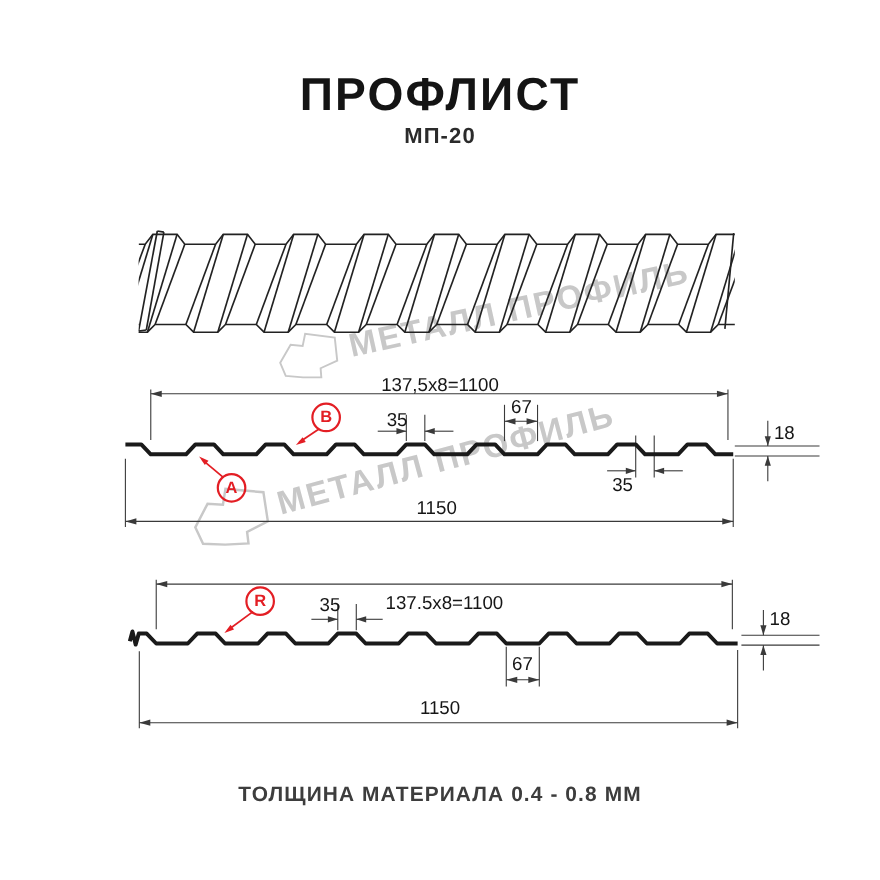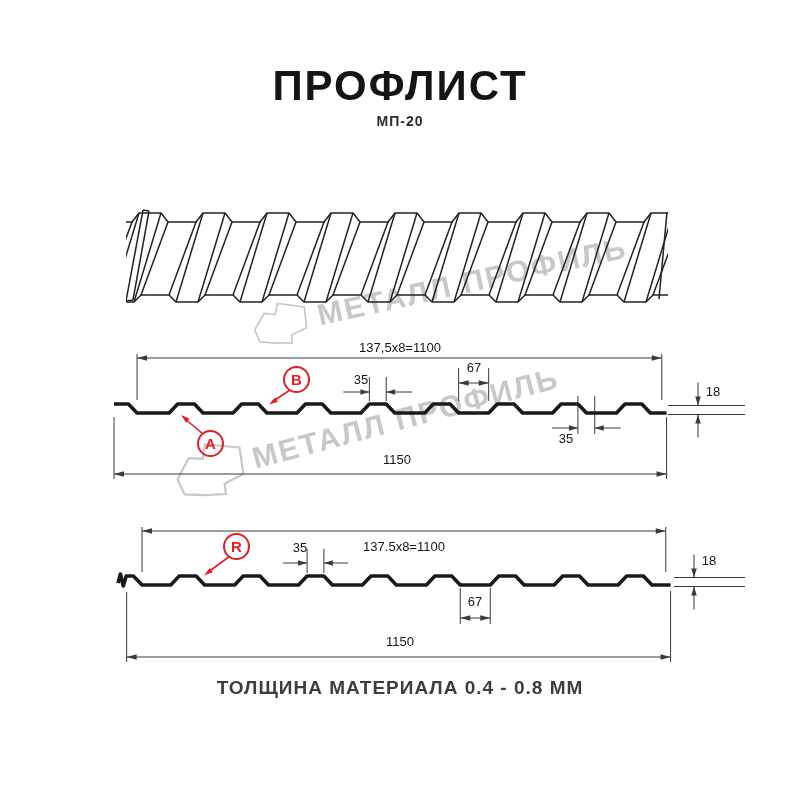--- a/index.html
+++ b/index.html
@@ -2,24 +2,24 @@
 <html><head>
 <meta charset="utf-8">
 <style>
   html,body{margin:0;padding:0;background:#ffffff;}
   .canvas{position:relative;width:800px;height:800px;background:#fff;overflow:hidden;
           font-family:"Liberation Sans",sans-serif;}
   .layer{position:absolute;left:0;top:0;}
   .page-title{position:absolute;left:400px;top:62px;transform:translateX(-50%);
       font-size:42px;font-weight:bold;letter-spacing:2px;color:#141414;white-space:nowrap;z-index:4;}
   .page-subtitle{position:absolute;left:400px;top:113px;transform:translateX(-50%);
-      font-size:14px;font-weight:bold;letter-spacing:1px;color:#2b2b2b;white-space:nowrap;z-index:4;}
-  .footer-note{position:absolute;left:400px;top:677px;transform:translateX(-50%);
+      font-size:20px;font-weight:bold;letter-spacing:1px;color:#2b2b2b;white-space:nowrap;z-index:4;}
+  .footer-note{position:absolute;left:400px;top:712px;transform:translateX(-50%);
       font-size:19px;font-weight:bold;letter-spacing:1px;color:#3d3d3d;white-space:nowrap;z-index:4;}
-  .dim-label{position:absolute;transform:translateX(-50%);font-size:13px;color:#161616;
+  .dim-label{position:absolute;transform:translateX(-50%);font-size:17px;color:#161616;
       white-space:nowrap;z-index:3;line-height:1;}
   .callout{position:absolute;width:27px;height:27px;border:2px solid #e31e24;border-radius:50%;
       box-sizing:border-box;display:flex;align-items:center;justify-content:center;
       font-size:15px;font-weight:bold;color:#e31e24;background:transparent;z-index:4;line-height:1;}
   .watermark{position:absolute;display:flex;align-items:center;color:#c8c8c8;z-index:1;
       white-space:nowrap;}
   .watermark .wm-text{font-size:30px;font-weight:bold;letter-spacing:2px;}
   #wm1{left:252px;top:302px;transform:rotate(-12.5deg);transform-origin:20px 50%;}
   #wm2{left:174px;top:444px;transform:rotate(-15deg);transform-origin:20px 50%;}
   #wm1 .wm-logo{width:58px;height:48px;margin-right:9px;}

